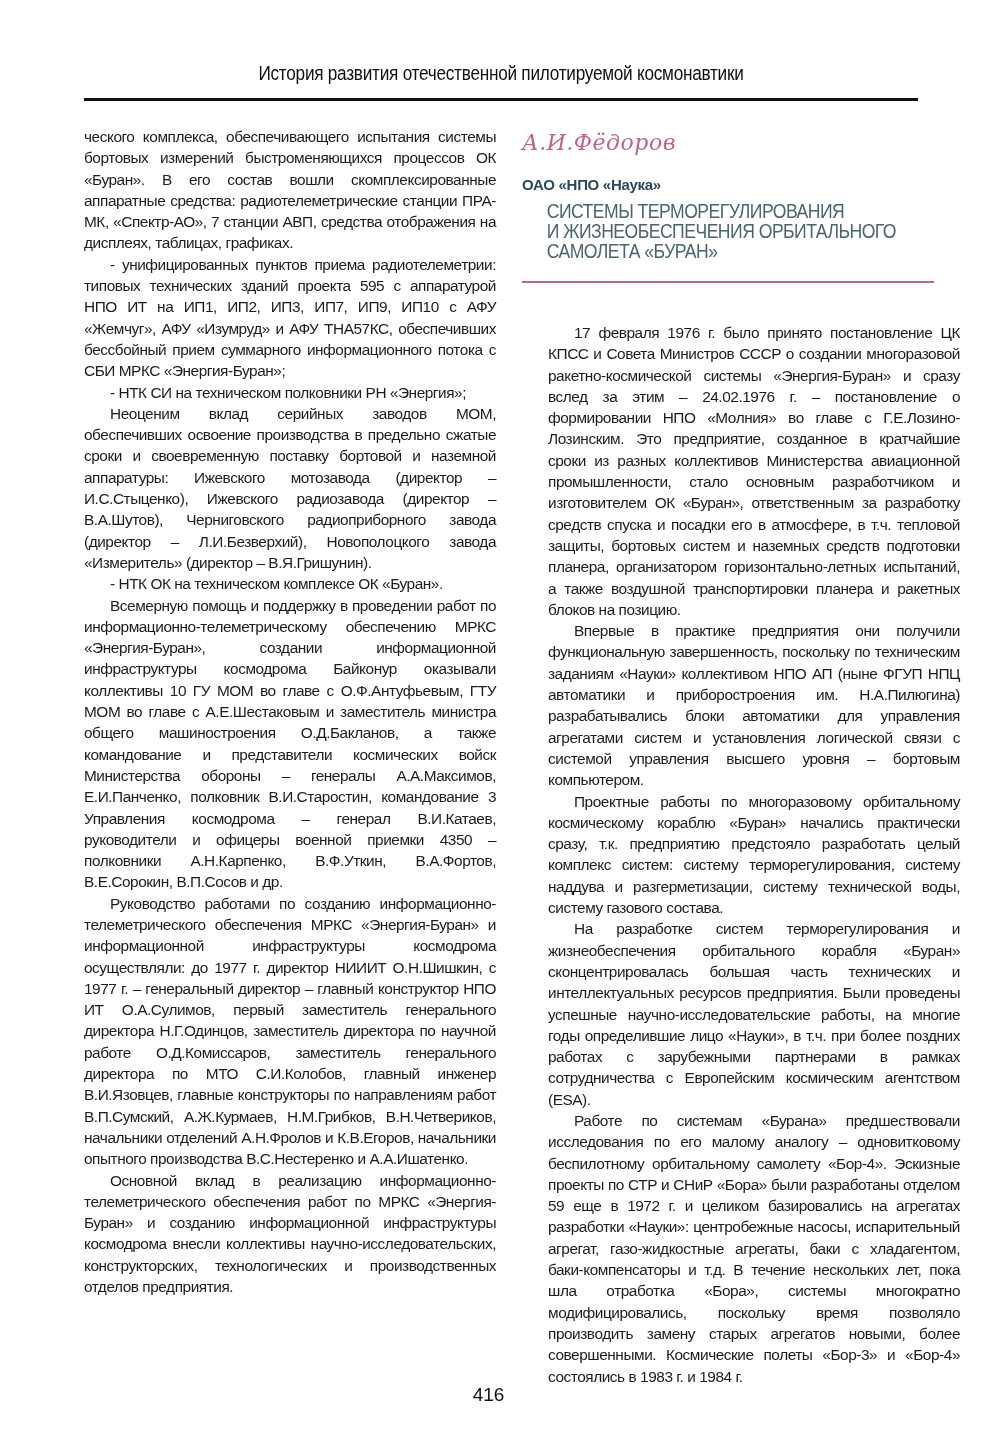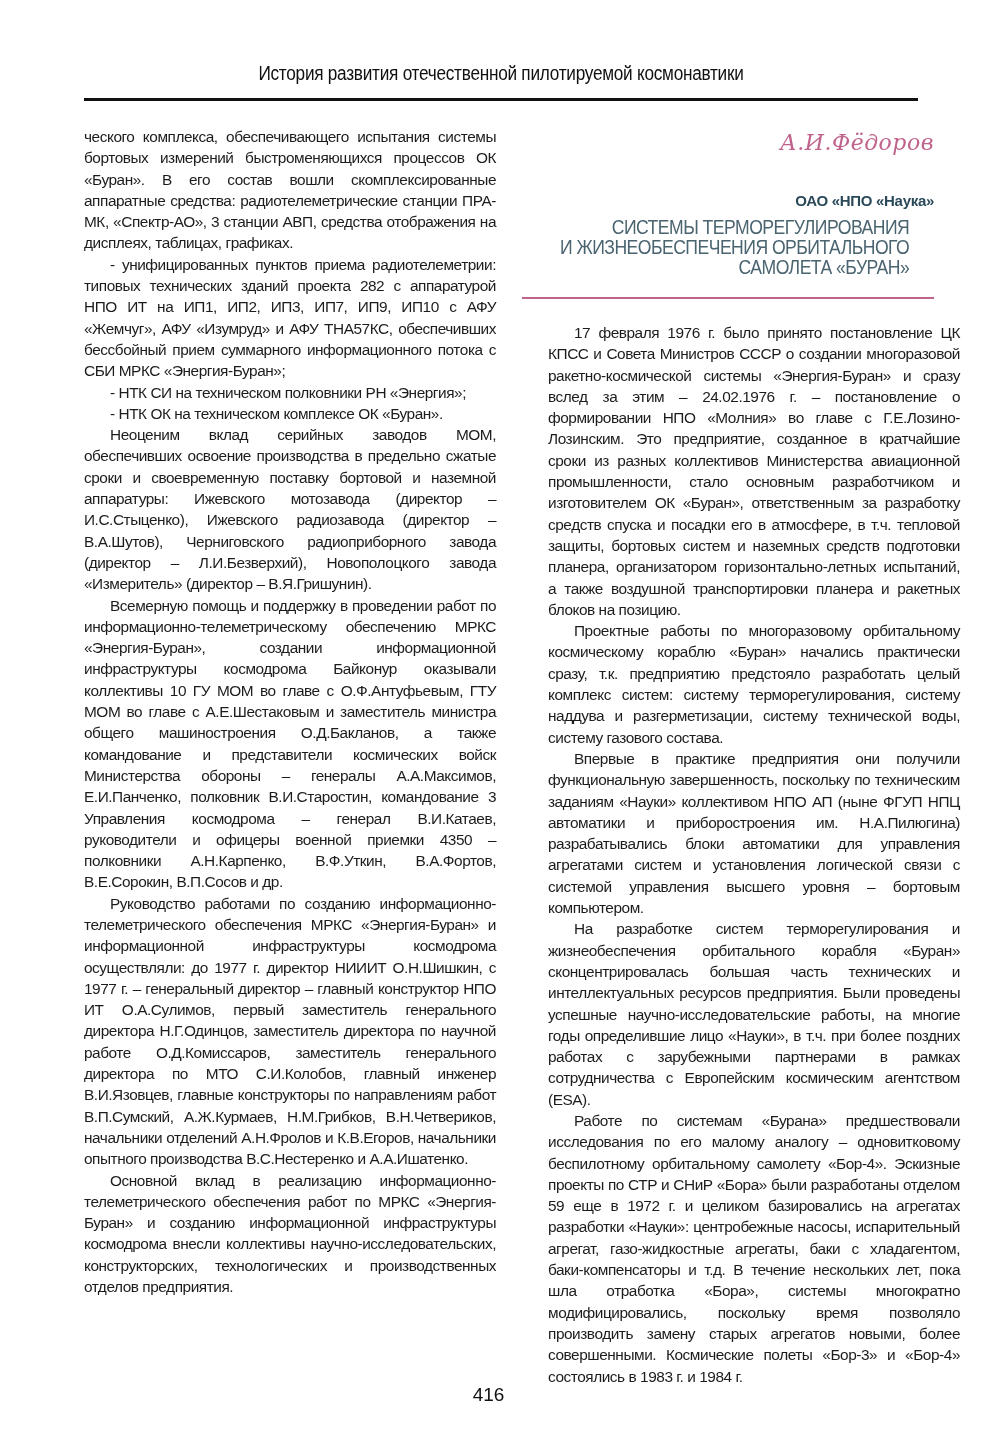--- a/index.html
+++ b/index.html
@@ -23,29 +23,29 @@
     font-size: 15.4px; line-height: 21.3px;
     text-align: justify; letter-spacing: -0.45px;
     color: #1c1c1c;
   }
   .col-left { left: 84px; }
   .col-right { left: 548px; top: 322px; }
   .col p { margin: 0; text-indent: 26px; }
   .col p.noindent { text-indent: 0; }
   .title-block {
     position: absolute; left: 522px; width: 412px; top: 126px;
-    text-align: right;
+    text-align: left;
   }
   .author {
     font-family: "DejaVu Serif", serif; font-style: italic;
     color: #b0406e; font-size: 22px; letter-spacing: 0.5px;
     height: 34px; line-height: 34px;
   }
   .org {
-    margin-top: 32px; font-weight: bold; font-size: 15px;
+    margin-top: 16px; font-weight: bold; font-size: 15px;
     color: #2a4a5a; letter-spacing: -0.3px;
   }
   .article-title {
     margin-top: 8px; font-size: 20px; line-height: 20px;
     color: #4a6470; letter-spacing: -0.6px;
   }
   .article-title div { transform: scaleX(0.88); }
   .title-rule {
     margin: 20px auto 0 auto; width: 412px; height: 2px;
     background: #c0638c;
@@ -55,42 +55,42 @@
     text-align: center; font-size: 19px; color: #111;
   }
 </style>
 </head>
 <body>
 
 <div class="running-head">История развития отечественной пилотируемой космонавтики</div>
 <div class="head-rule"></div>
 
 <div class="col col-left">
-  <p class="noindent">ческого комплекса, обеспечивающего испытания системы бортовых измерений быстроменяющихся процессов ОК «Буран». В его состав вошли скомплексированные аппаратные средства: радиотелеметрические станции ПРА-МК, «Спектр-АО», 3 станции АВП, средства отображения на дисплеях, таблицах, графиках.</p>
-  <p>- унифицированных пунктов приема радиотелеметрии: типовых технических зданий проекта  282 с аппаратурой НПО ИТ  на ИП1, ИП2, ИП3, ИП7, ИП9, ИП10 с АФУ «Жемчуг», АФУ «Изумруд» и АФУ ТНА57КС, обеспечивших бессбойный прием суммарного информационного потока с СБИ МРКС «Энергия-Буран»;</p>
+  <p class="noindent">ческого комплекса, обеспечивающего испытания системы бортовых измерений быстроменяющихся процессов ОК «Буран». В его состав вошли скомплексированные аппаратные средства: радиотелеметрические станции ПРА-МК, «Спектр-АО», 7 станции АВП, средства отображения на дисплеях, таблицах, графиках.</p>
+  <p>- унифицированных пунктов приема радиотелеметрии: типовых технических зданий проекта  595 с аппаратурой НПО ИТ  на ИП1, ИП2, ИП3, ИП7, ИП9, ИП10 с АФУ «Жемчуг», АФУ «Изумруд» и АФУ ТНА57КС, обеспечивших бессбойный прием суммарного информационного потока с СБИ МРКС «Энергия-Буран»;</p>
   <p>- НТК СИ на техническом полковники РН «Энергия»;</p>
+  <p>Неоценим вклад серийных заводов МОМ, обеспечивших освоение производства в предельно сжатые сроки и своевременную поставку бортовой и наземной аппаратуры: Ижевского мотозавода (директор – И.С.Стыценко), Ижевского радиозавода (директор – В.А.Шутов), Черниговского радиоприборного завода (директор – Л.И.Безверхий), Новополоцкого завода «Измеритель» (директор – В.Я.Гришунин).</p>
   <p>- НТК ОК на техническом комплексе ОК «Буран».</p>
-  <p>Неоценим вклад серийных заводов МОМ, обеспечивших освоение производства в предельно сжатые сроки и своевременную поставку бортовой и наземной аппаратуры: Ижевского мотозавода (директор – И.С.Стыценко), Ижевского радиозавода (директор – В.А.Шутов), Черниговского радиоприборного завода (директор – Л.И.Безверхий), Новополоцкого завода «Измеритель» (директор – В.Я.Гришунин).</p>
   <p>Всемерную помощь и поддержку в проведении работ по информационно-телеметрическому обеспечению МРКС «Энергия-Буран», создании информационной инфраструктуры космодрома Байконур оказывали коллективы 10 ГУ МОМ во главе с О.Ф.Антуфьевым, ГТУ МОМ во главе с А.Е.Шестаковым и заместитель министра общего машиностроения О.Д.Бакланов, а также командование и представители космических войск Министерства обороны – генералы А.А.Максимов, Е.И.Панченко, полковник В.И.Старостин, командование 3 Управления космодрома – генерал В.И.Катаев, руководители и офицеры военной приемки 4350 – полковники А.Н.Карпенко, В.Ф.Уткин, В.А.Фортов, В.Е.Сорокин, В.П.Сосов и др.</p>
   <p>Руководство работами по созданию информационно-телеметрического обеспечения МРКС «Энергия-Буран» и информационной инфраструктуры космодрома осуществляли: до 1977 г. директор НИИИТ О.Н.Шишкин, с 1977 г. – генеральный директор – главный конструктор НПО ИТ О.А.Сулимов, первый заместитель генерального директора Н.Г.Одинцов, заместитель директора по научной работе О.Д.Комиссаров, заместитель генерального директора по МТО С.И.Колобов, главный инженер В.И.Язовцев, главные конструкторы по направлениям работ В.П.Сумский, А.Ж.Курмаев, Н.М.Грибков, В.Н.Четвериков, начальники отделений А.Н.Фролов и К.В.Егоров, начальники опытного производства В.С.Нестеренко и А.А.Ишатенко.</p>
   <p>Основной вклад в реализацию информационно-телеметрического обеспечения работ по МРКС «Энергия-Буран» и созданию информационной инфраструктуры космодрома внесли коллективы научно-исследовательских, конструкторских, технологических и производственных отделов предприятия.</p>
 </div>
 
 <div class="title-block">
   <div class="author" style="color: rgb(192, 99, 140);">А.И.Фёдоров</div>
   <div class="org">ОАО «НПО «Наука»</div>
   <div class="article-title" style="color: rgb(74, 100, 112);">
     <div>СИСТЕМЫ ТЕРМОРЕГУЛИРОВАНИЯ</div>
     <div>И ЖИЗНЕОБЕСПЕЧЕНИЯ ОРБИТАЛЬНОГО</div>
     <div>САМОЛЕТА «БУРАН»</div>
   </div>
   <div class="title-rule" style="background: rgb(192, 99, 140);"></div>
 </div>
 
 <div class="col col-right">
   <p>17 февраля 1976 г. было принято постановление ЦК КПСС и Совета Министров СССР о создании многоразовой ракетно-космической системы «Энергия-Буран» и сразу вслед за этим – 24.02.1976 г. – постановление о формировании НПО «Молния» во главе с Г.Е.Лозино-Лозинским. Это предприятие, созданное в кратчайшие сроки из разных коллективов Министерства авиационной промышленности, стало основным разработчиком и изготовителем ОК «Буран», ответственным за разработку средств спуска и посадки его в атмосфере, в т.ч. тепловой защиты, бортовых систем и наземных средств подготовки планера, организатором горизонтально-летных испытаний, а также воздушной транспортировки планера и ракетных блоков на позицию.</p>
+  <p>Впервые в практике предприятия они получили функциональную завершенность, поскольку по техническим заданиям «Науки» коллективом НПО АП (ныне ФГУП НПЦ автоматики и приборостроения им. Н.А.Пилюгина) разрабатывались блоки автоматики для управления агрегатами систем и установления логической связи с системой управления высшего уровня – бортовым компьютером.</p>
   <p>Проектные работы по многоразовому орбитальному космическому кораблю «Буран» начались практически сразу, т.к. предприятию предстояло разработать целый комплекс систем: систему терморегулирования, систему наддува и разгерметизации, систему технической воды, систему газового состава.</p>
-  <p>Впервые в практике предприятия они получили функциональную завершенность, поскольку по техническим заданиям «Науки» коллективом НПО АП (ныне ФГУП НПЦ автоматики и приборостроения им. Н.А.Пилюгина) разрабатывались блоки автоматики для управления агрегатами систем и установления логической связи с системой управления высшего уровня – бортовым компьютером.</p>
   <p>На разработке систем терморегулирования и жизнеобеспечения орбитального корабля «Буран» сконцентрировалась большая часть технических и интеллектуальных ресурсов предприятия. Были проведены успешные научно-исследовательские работы, на многие годы определившие лицо «Науки», в т.ч. при более поздних работах с зарубежными партнерами в рамках сотрудничества с Европейским космическим агентством (ESA).</p>
   <p>Работе по системам «Бурана» предшествовали исследования по его малому аналогу – одновитковому беспилотному орбитальному самолету «Бор-4». Эскизные проекты по СТР и СНиР «Бора» были разработаны отделом 59 еще в 1972 г. и целиком базировались на агрегатах разработки «Науки»: центробежные насосы, испарительный агрегат, газо-жидкостные агрегаты, баки с хладагентом, баки-компенсаторы и т.д. В течение нескольких лет, пока шла отработка «Бора», системы многократно модифицировались, поскольку время позволяло производить замену старых агрегатов новыми, более совершенными. Космические полеты «Бор-3» и «Бор-4» состоялись в 1983 г. и 1984 г.</p>
 </div>
 
 <div class="page-number">416</div>
 
 </body></html>

